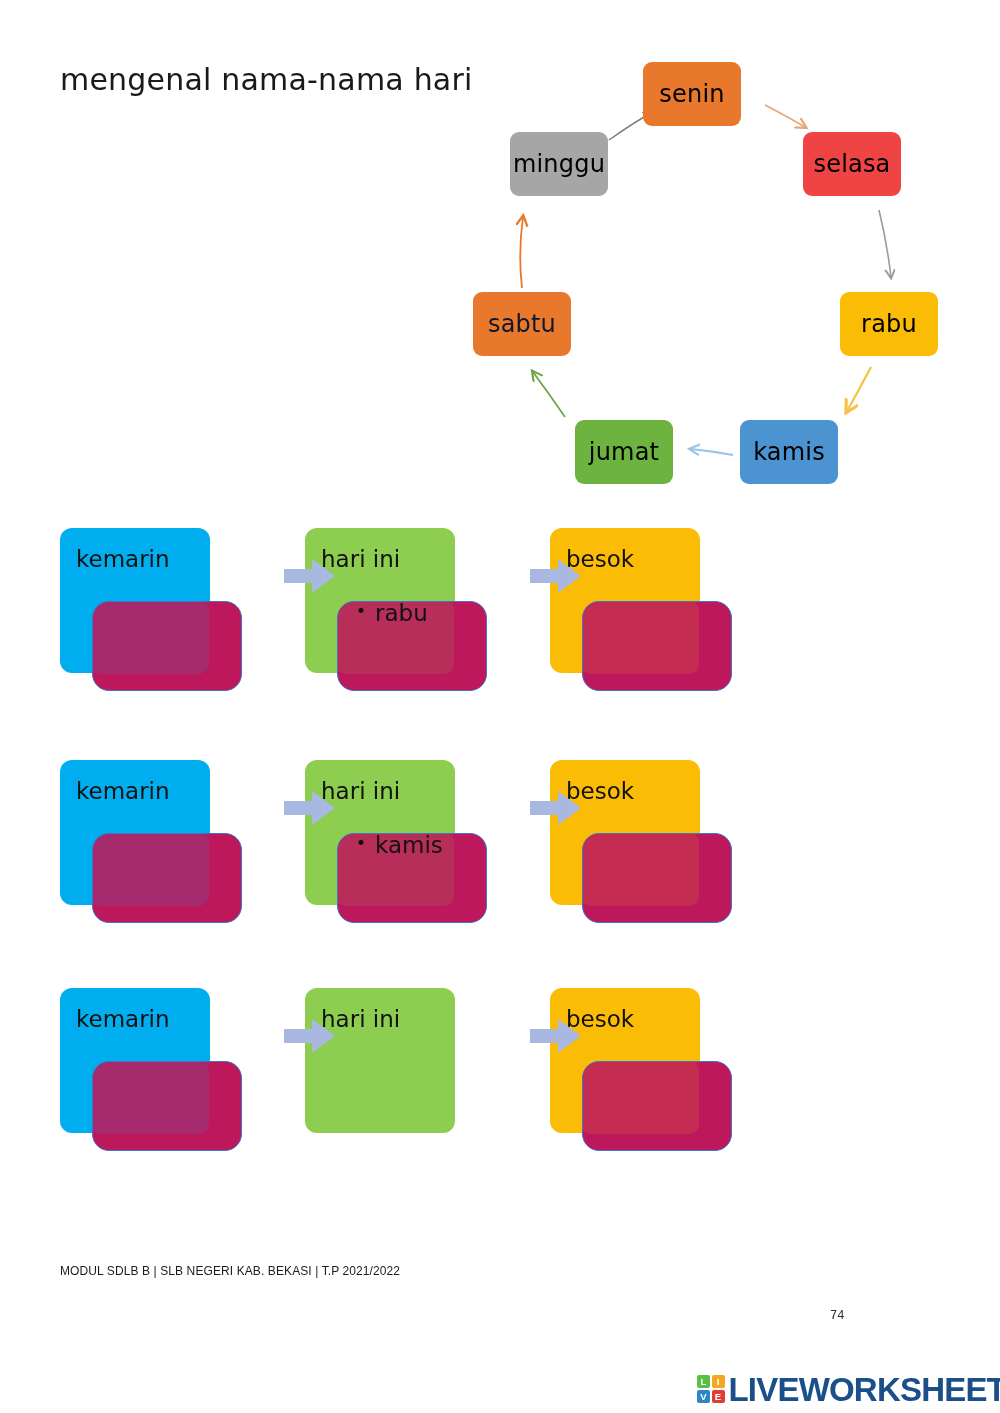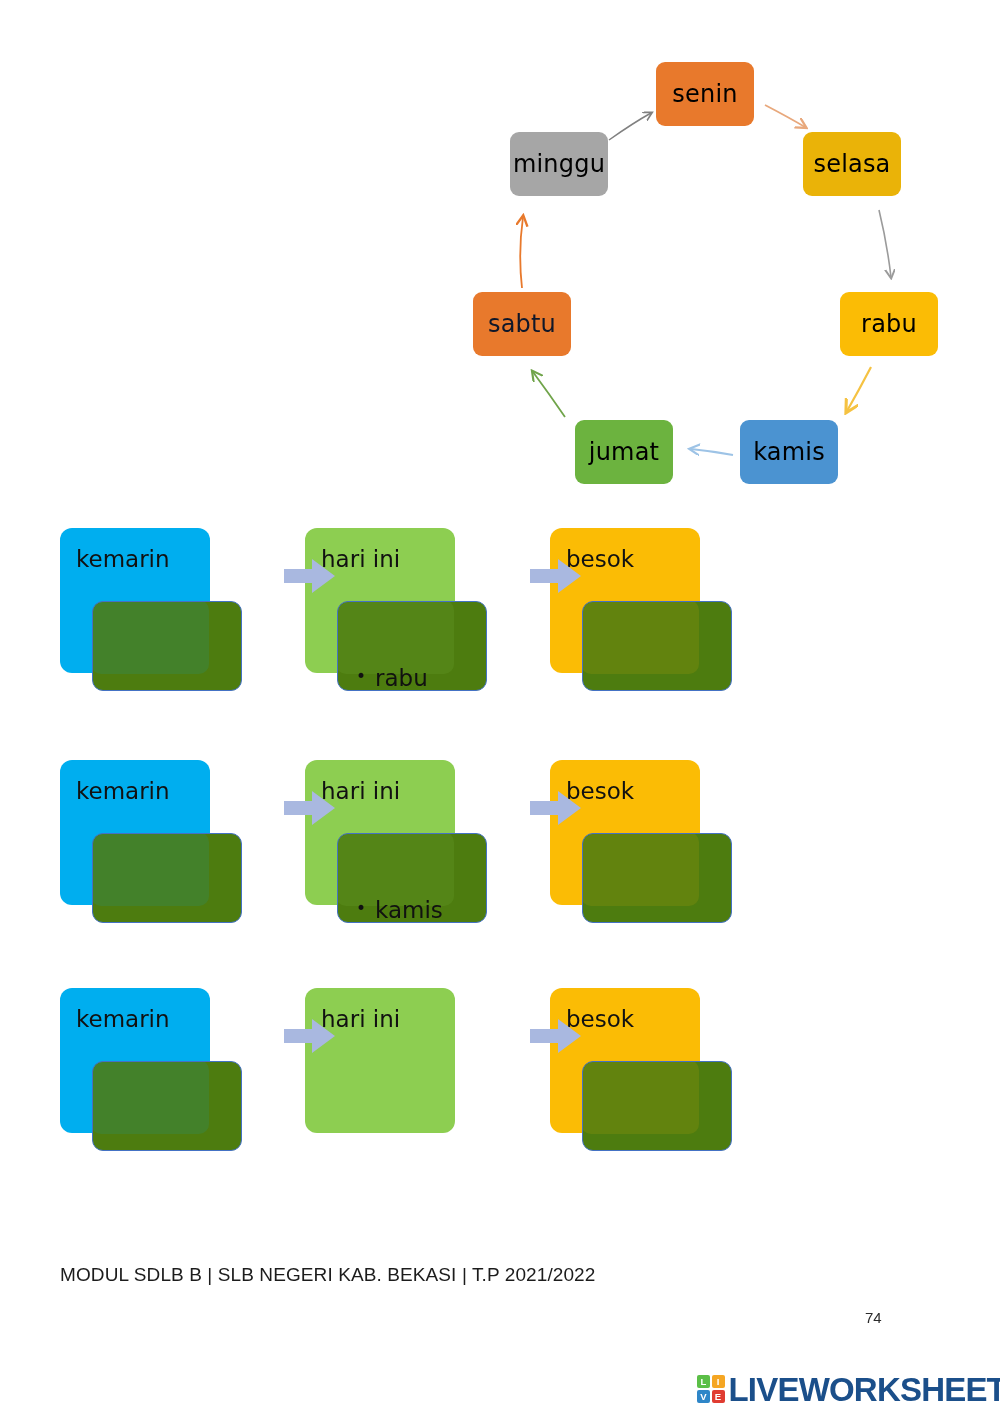--- a/index.html
+++ b/index.html
@@ -107,25 +107,25 @@
     line-height: 1;
     white-space: nowrap;
   }
   .ex-answer {
     position: absolute;
     left: 32px;
     top: 73px;
     width: 150px;
     height: 90px;
     border: 1.6px solid #4472C4;
-    border-radius: 11px;
-    background: #4d7c0f;
+    border-radius: 17px;
+    background: #be185d;
     box-sizing: border-box;
     display: flex;
-    align-items: flex-end;
+    align-items: flex-start;
     overflow: hidden;
   }
   .ex-answer-tint {
     position: absolute;
     left: -2px;
     top: -2px;
     width: 118px;
     height: 74px;
     border-radius: 10px;
     pointer-events: none;
@@ -158,31 +158,31 @@
     width: 56px;
     height: 40px;
   }
 
   
   .footer-text {
     position: absolute;
     left: 60px;
     top: 1264px;
     font-family: "Liberation Sans", sans-serif;
-    font-size: 19px;
+    font-size: 12px;
     color: #1c1c1c;
     letter-spacing: 0.1px;
     white-space: nowrap;
   }
   .page-number {
     position: absolute;
-    left: 865px;
+    left: 830px;
     top: 1309px;
-    font-family: Liberation Sans, sans-serif;
-    font-size: 15px;
+    font-family: Liberation Mono, monospace;
+    font-size: 12px;
     color: #2b2b2b;
   }
 
   
   .lw-logo {
     position: absolute;
     left: 697px;
     top: 1369px;
     height: 40px;
     display: flex;
@@ -215,20 +215,21 @@
     color: #1B4F8A;
     letter-spacing: -0.8px;
     line-height: 1;
   }
 </style>
 </head>
 <body>
 
 <div class="page">
 
+  <div class="title">mengenal nama-nama hari</div>
 
   <div class="cycle">
     <svg class="cycle-svg" viewBox="0 0 530 460">
       <defs>
         <marker id="ah-gray" markerWidth="7" markerHeight="7" refX="5" refY="3.2" orient="auto">
           <path d="M0,0 L6,3.2 L0,6.4" fill="none" stroke="#808080" stroke-width="1.1"></path>
         </marker>
         <marker id="ah-orangelt" markerWidth="7" markerHeight="7" refX="5" refY="3.2" orient="auto">
           <path d="M0,0 L6,3.2 L0,6.4" fill="none" stroke="#E8A87C" stroke-width="1.3"></path>
         </marker>
@@ -257,24 +258,24 @@
 
       <path d="M416,322 Q404,345 392,366" fill="none" stroke="#F5C242" stroke-width="2.2" marker-end="url(#ah-yellow)"></path>
 
       <path d="M278,410 Q256,406 236,404" fill="none" stroke="#9DC3E6" stroke-width="1.8" marker-end="url(#ah-blue)"></path>
 
       <path d="M110,372 Q95,350 78,327" fill="none" stroke="#70A44A" stroke-width="1.8" marker-end="url(#ah-green)"></path>
 
       <path d="M67,243 Q63,208 68,172" fill="none" stroke="#E8792C" stroke-width="1.8" marker-end="url(#ah-orange)"></path>
     </svg>
 
-    <div class="day-box" style="left: 201px; top: 17px; width: 98px; height: 64px; background: rgb(232, 121, 44); color: rgb(0, 0, 0);">
+    <div class="day-box" style="left: 188px; top: 17px; width: 98px; height: 64px; background: rgb(232, 121, 44); color: rgb(0, 0, 0);">
         <span>senin</span>
       </div>
-    <div class="day-box" style="left: 348px; top: 87px; width: 98px; height: 64px; background: #eab308; color: rgb(0, 0, 0);">
+    <div class="day-box" style="left: 348px; top: 87px; width: 98px; height: 64px; background: #ef4444; color: rgb(0, 0, 0);">
         <span>selasa</span>
       </div>
     <div class="day-box" style="left: 385px; top: 247px; width: 98px; height: 64px; background: rgb(251, 188, 5); color: rgb(0, 0, 0);">
         <span>rabu</span>
       </div>
     <div class="day-box" style="left: 285px; top: 375px; width: 98px; height: 64px; background: rgb(75, 147, 209); color: rgb(0, 0, 0);">
         <span>kamis</span>
       </div>
     <div class="day-box" style="left: 120px; top: 375px; width: 98px; height: 64px; background: rgb(108, 179, 63); color: rgb(0, 0, 0);">
         <span>jumat</span>

